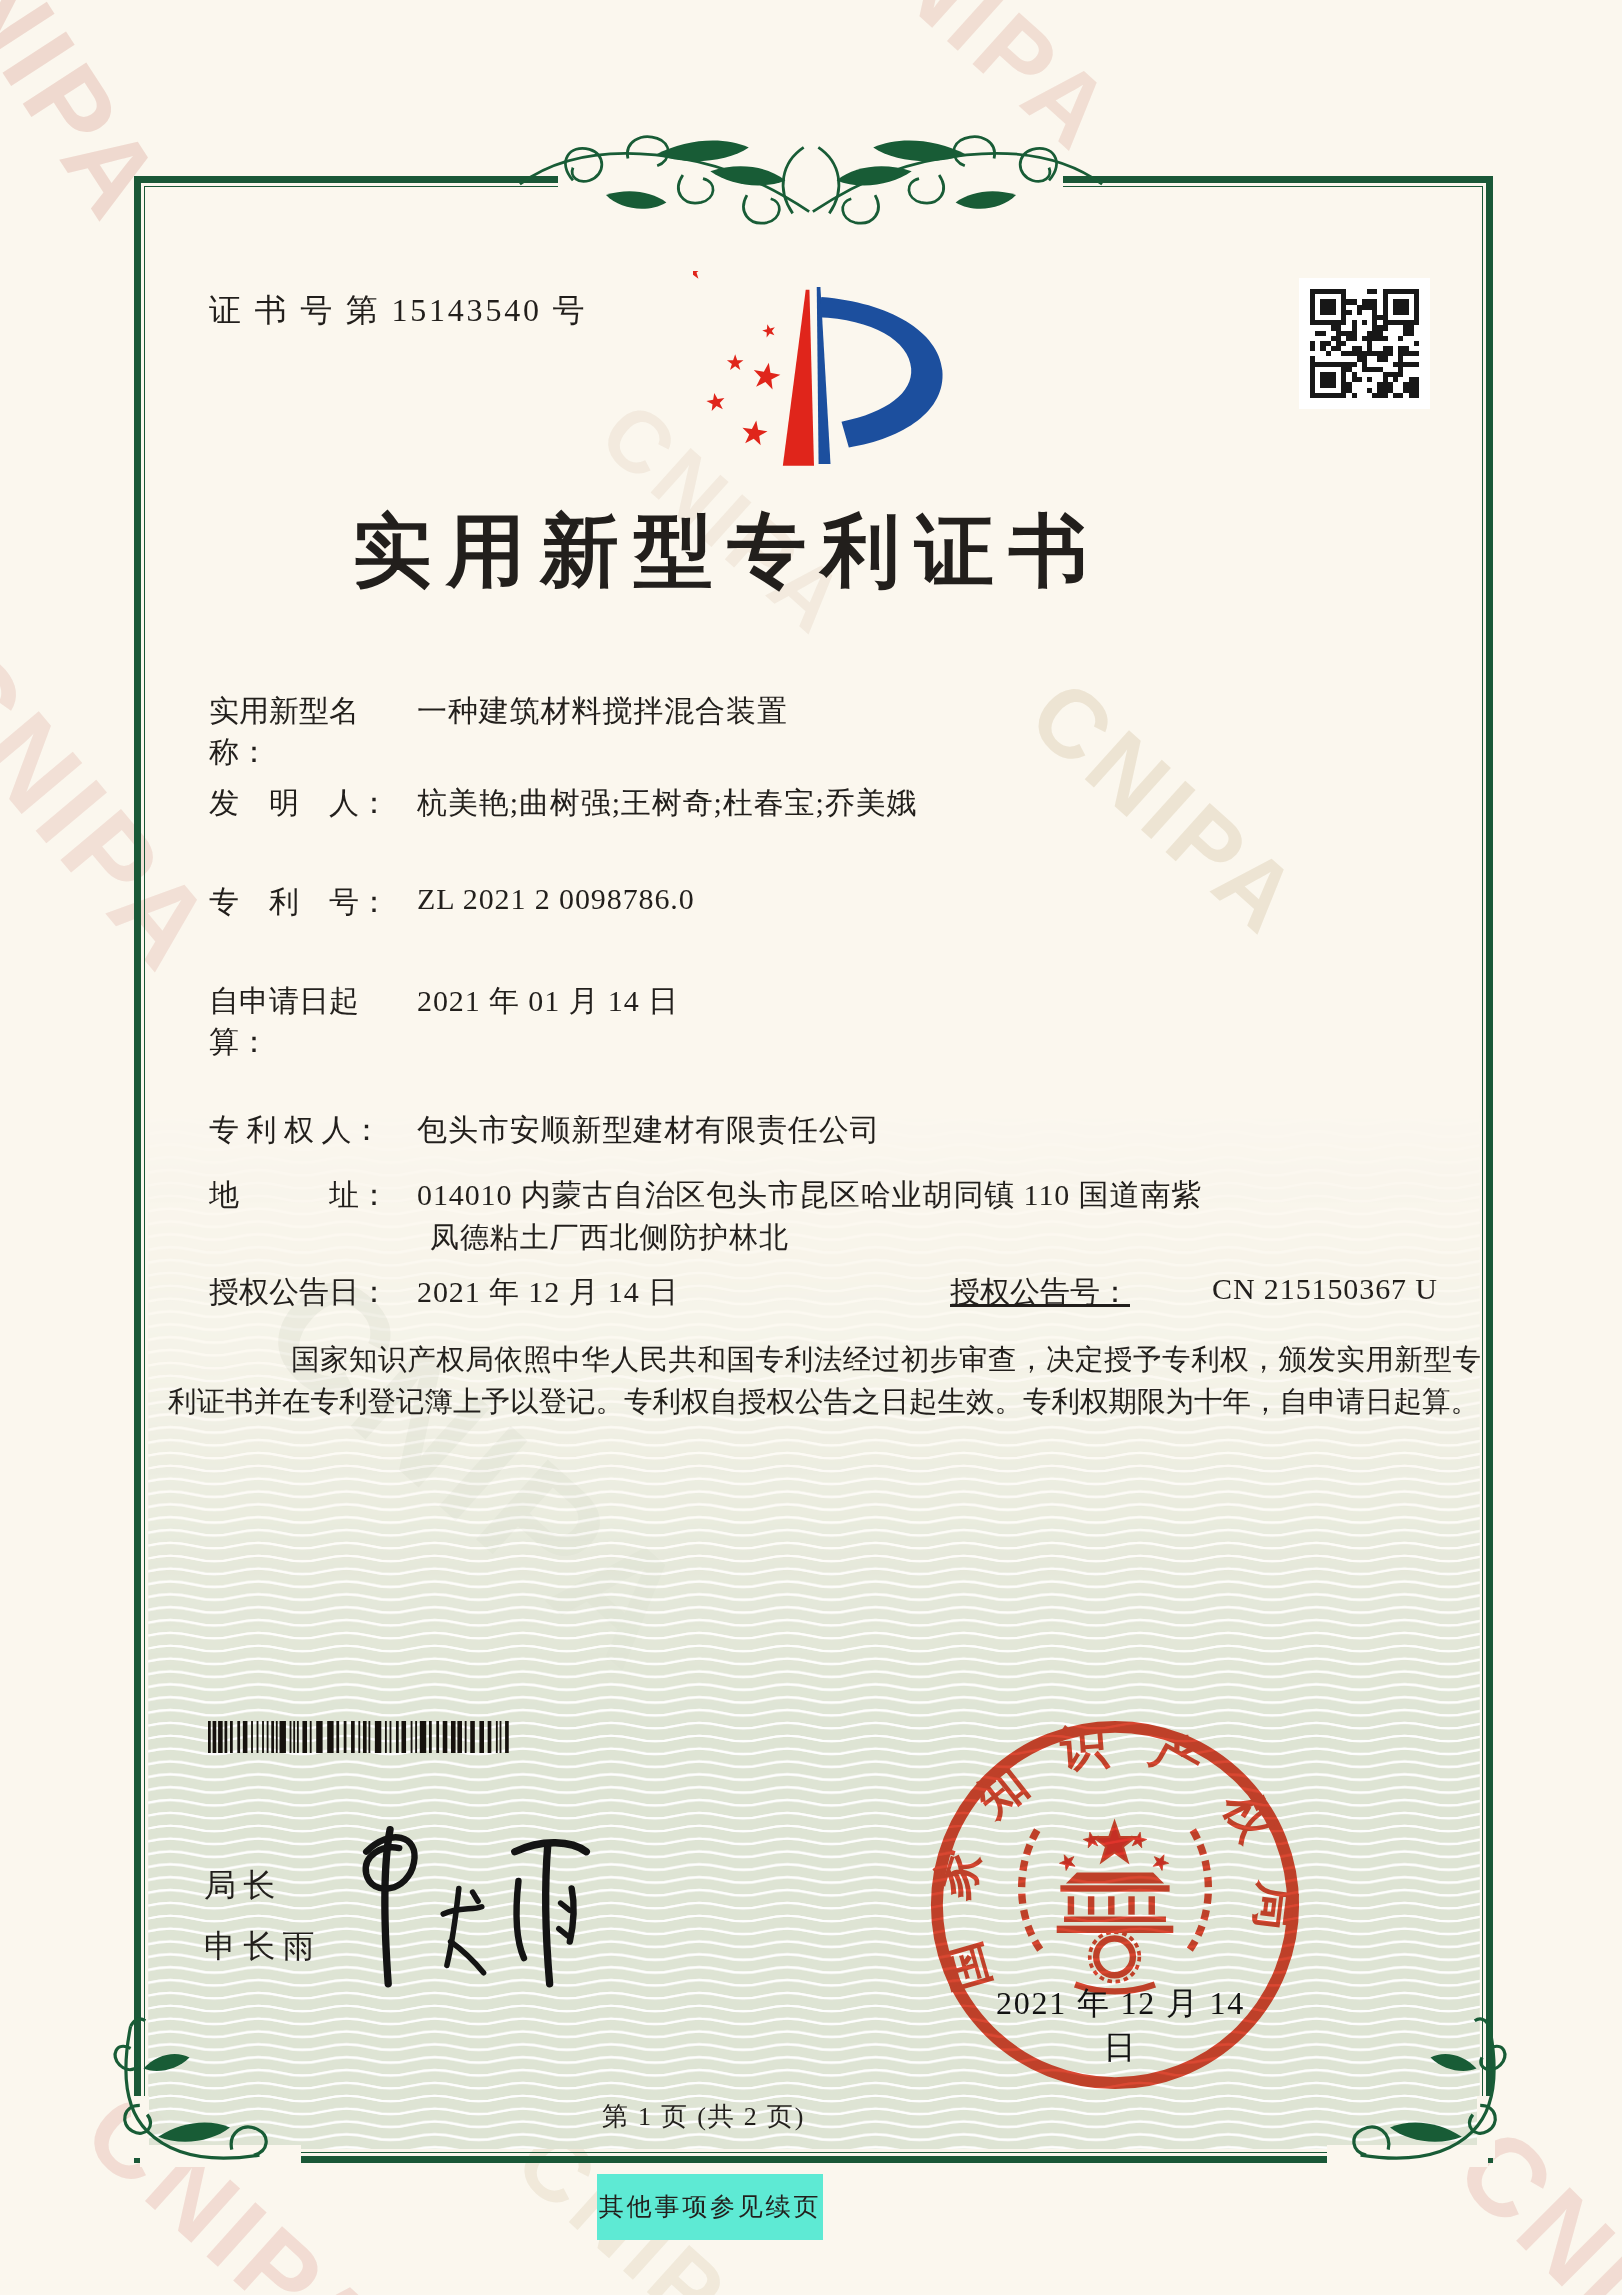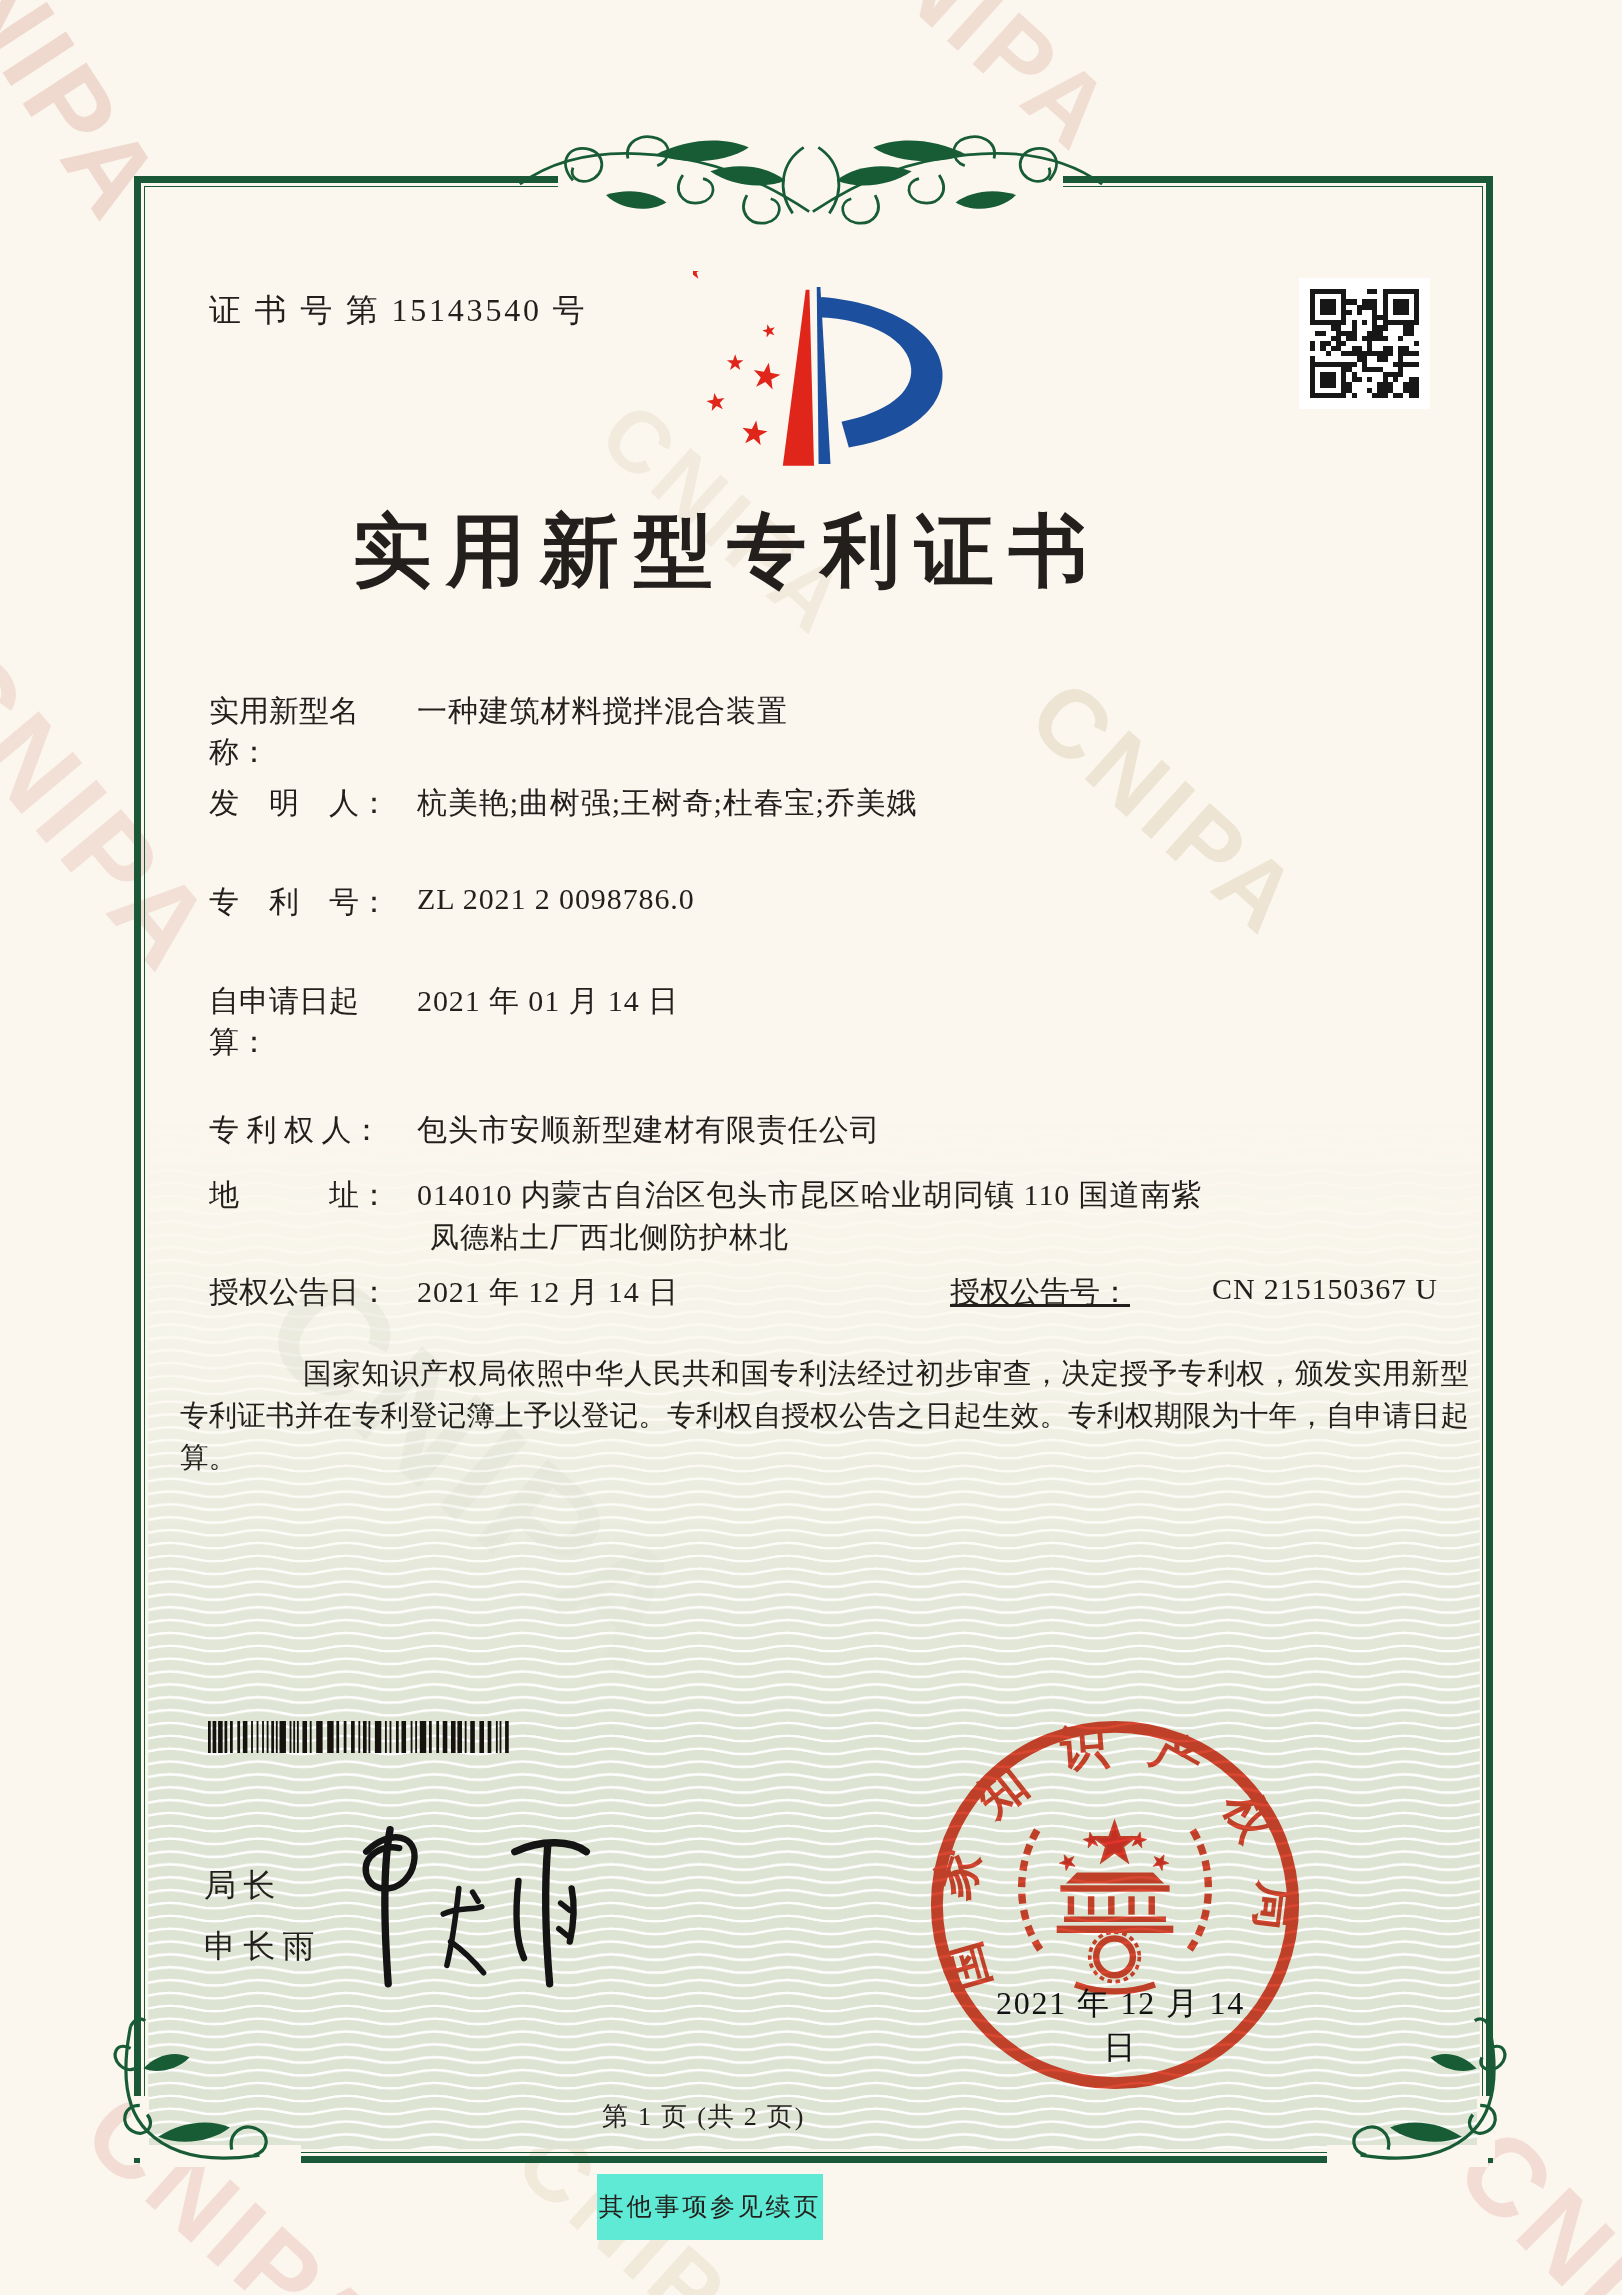--- a/index.html
+++ b/index.html
@@ -12,21 +12,21 @@
   .abs{position:absolute;}
   .cert-no{position:absolute;left:209px;top:289px;font-size:32px;letter-spacing:2.8px;}
   .title{position:absolute;left:0;top:499px;width:1440px;text-align:center;font-size:79px;font-weight:bold;letter-spacing:14.7px;padding-left:14.7px;box-sizing:border-box;}
   .row{position:absolute;left:209px;font-size:30px;width:1286px;}
   .lbl{display:inline-block;width:208px;vertical-align:top;}
   .val{display:inline-block;vertical-align:top;letter-spacing:0.9px;}
   .addr2{position:absolute;left:430px;font-size:29px;letter-spacing:0.9px;}
   .g-lbl2{position:absolute;left:741px;top:0;text-decoration:underline;}
   .g-val2{position:absolute;left:1003px;top:0;letter-spacing:0.9px;}
   .body-block{position:absolute;left:168px;top:1341px;width:1313px;font-size:28.5px;line-height:42px;text-align:justify;}
-  .body-block p{margin:12px;text-indent:123px;}
+  .body-block p{margin:0;text-indent:123px;font-family:Liberation Mono, monospace;}
   .body-block p + p{margin-top:10px;}
   .signer{position:absolute;left:204px;font-family:Liberation Sans, sans-serif;font-size:32px;letter-spacing:7.3px;font-weight:500;}
   .seal-date{position:absolute;left:983px;top:1982px;width:275px;text-align:center;font-size:32px;letter-spacing:1.8px;color:#121212;}
   .footer-page{position:absolute;left:134px;top:2099px;width:1139px;text-align:center;font-size:26px;letter-spacing:1.8px;}
   .note-box{position:absolute;left:597px;top:2174px;width:226px;height:66px;background:#5eead4;text-align:center;line-height:66px;font-size:25px;letter-spacing:2.8px;}
   .qr-box{position:absolute;left:1299px;top:278px;width:131px;height:131px;background:#ffffff;}
   .qr-box svg{position:absolute;left:11px;top:11px;}
   .seal-svg{mix-blend-mode:multiply;}
 </style>
 </head>

